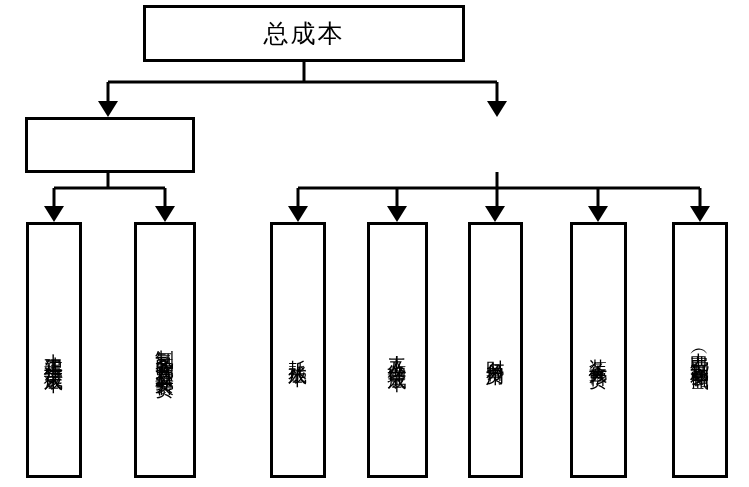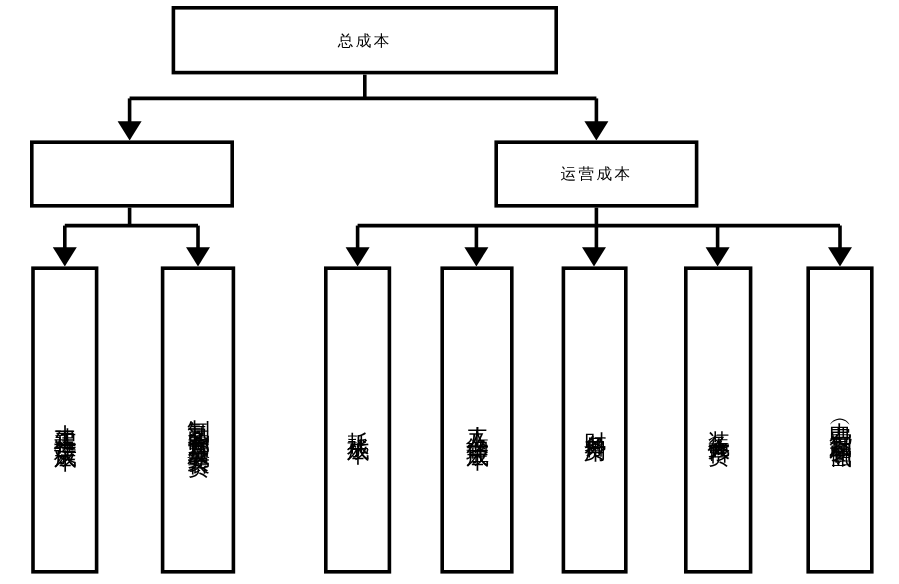--- a/index.html
+++ b/index.html
@@ -27,21 +27,21 @@
     position: absolute;
     box-sizing: border-box;
     border: 3px solid #000000;
     background: #ffffff;
     display: flex;
     align-items: center;
     justify-content: center;
     text-align: center;
   }
   .h-label {
-    font-size: 13px;
+    font-size: 25px;
     letter-spacing: 2px;
     white-space: nowrap;
   }
   .v-label {
     writing-mode: vertical-rl;
     text-orientation: mixed;
     font-size: 19px;
     letter-spacing: 3px;
     line-height: 1;
   }
@@ -97,23 +97,20 @@
     </g>
   </svg>
 
   <div class="box node-root">
     <span class="h-label">总成本</span>
   </div>
 
   <div class="box node-left">
     <span class="h-label"></span>
   </div>
-  <div class="box node-right">
-    <span class="h-label">运营成本</span>
-  </div>
 
   <div class="box leaf leaf-1">
     <span class="v-label">土建工程建设成本</span>
   </div>
   <div class="box leaf leaf-2">
     <span class="v-label">制氢装备购置费及安装费</span>
   </div>
   <div class="box leaf leaf-3">
     <span class="v-label">耗水成本</span>
   </div>

